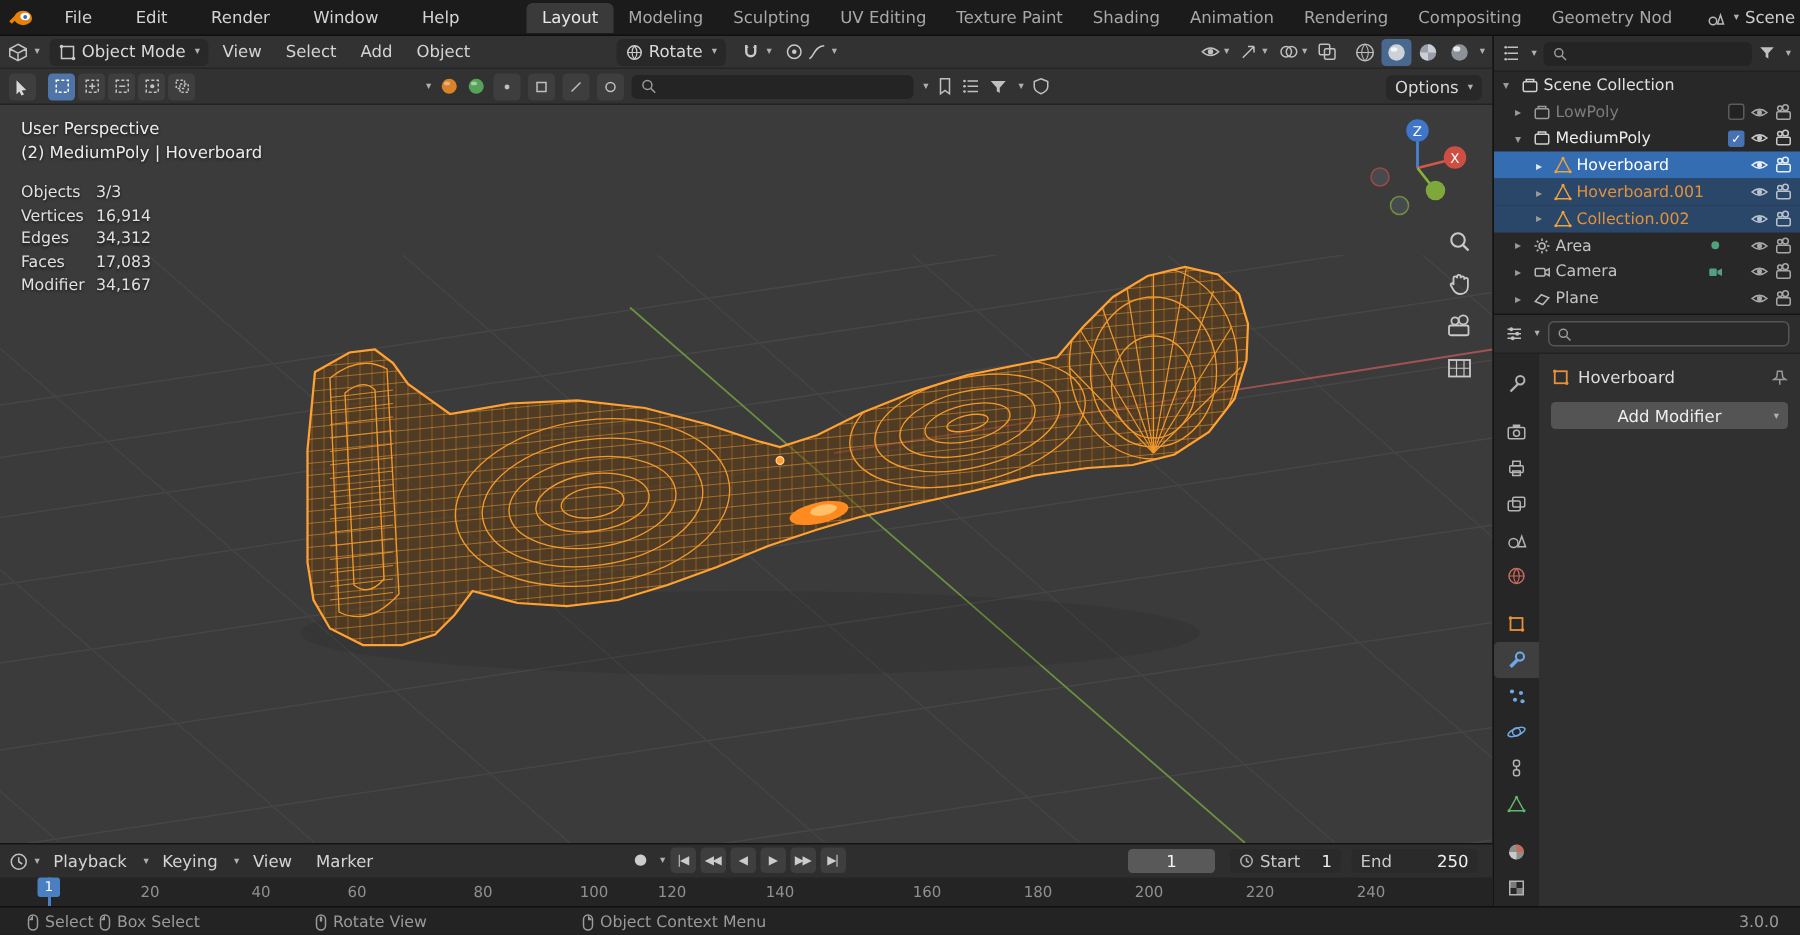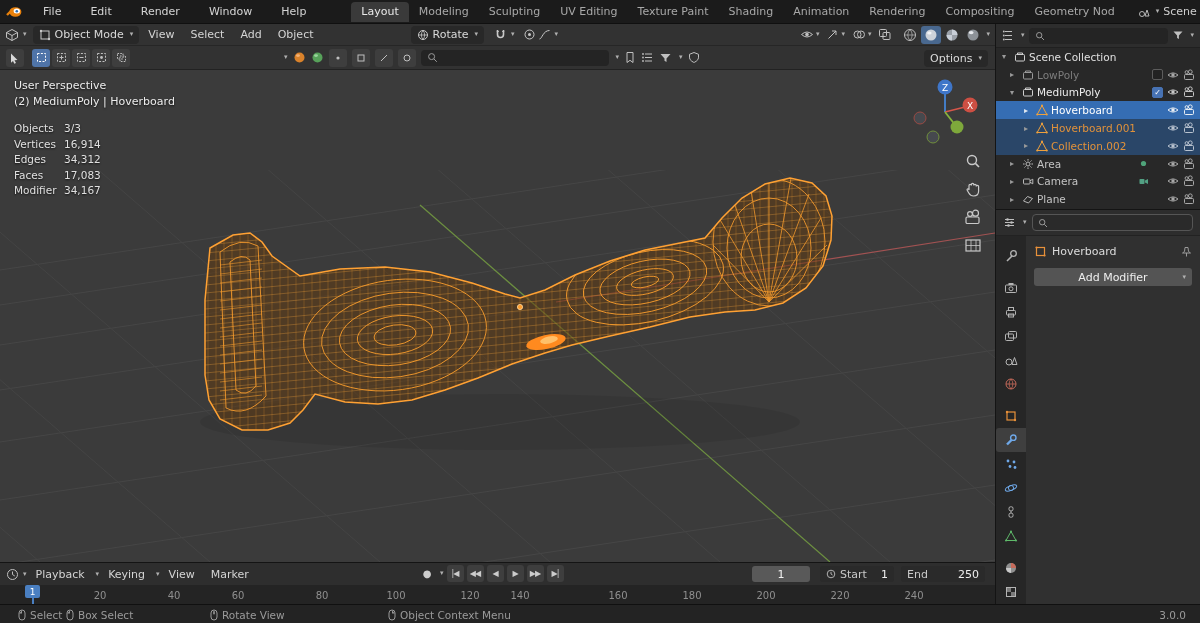--- a/index.html
+++ b/index.html
@@ -979,21 +979,21 @@
         <span>End</span>
         <span style="margin-left:auto;color:#eee">250</span>
       </div>
     </div>
     <div id="tl-ruler">
       <span class="rlab" style="left:100px">20</span>
       <span class="rlab" style="left:174px">40</span>
       <span class="rlab" style="left:238px">60</span>
       <span class="rlab" style="left:322px">80</span>
       <span class="rlab" style="left:396px">100</span>
-      <span class="rlab" style="left:470px">120</span>
+      <span class="rlab" style="left:448px">120</span>
       <span class="rlab" style="left:520px">140</span>
       <span class="rlab" style="left:618px">160</span>
       <span class="rlab" style="left:692px">180</span>
       <span class="rlab" style="left:766px">200</span>
       <span class="rlab" style="left:840px">220</span>
       <span class="rlab" style="left:914px">240</span>
       <div id="playhead-line"></div>
       <div id="playhead-badge">1</div>
     </div>
   </div>

